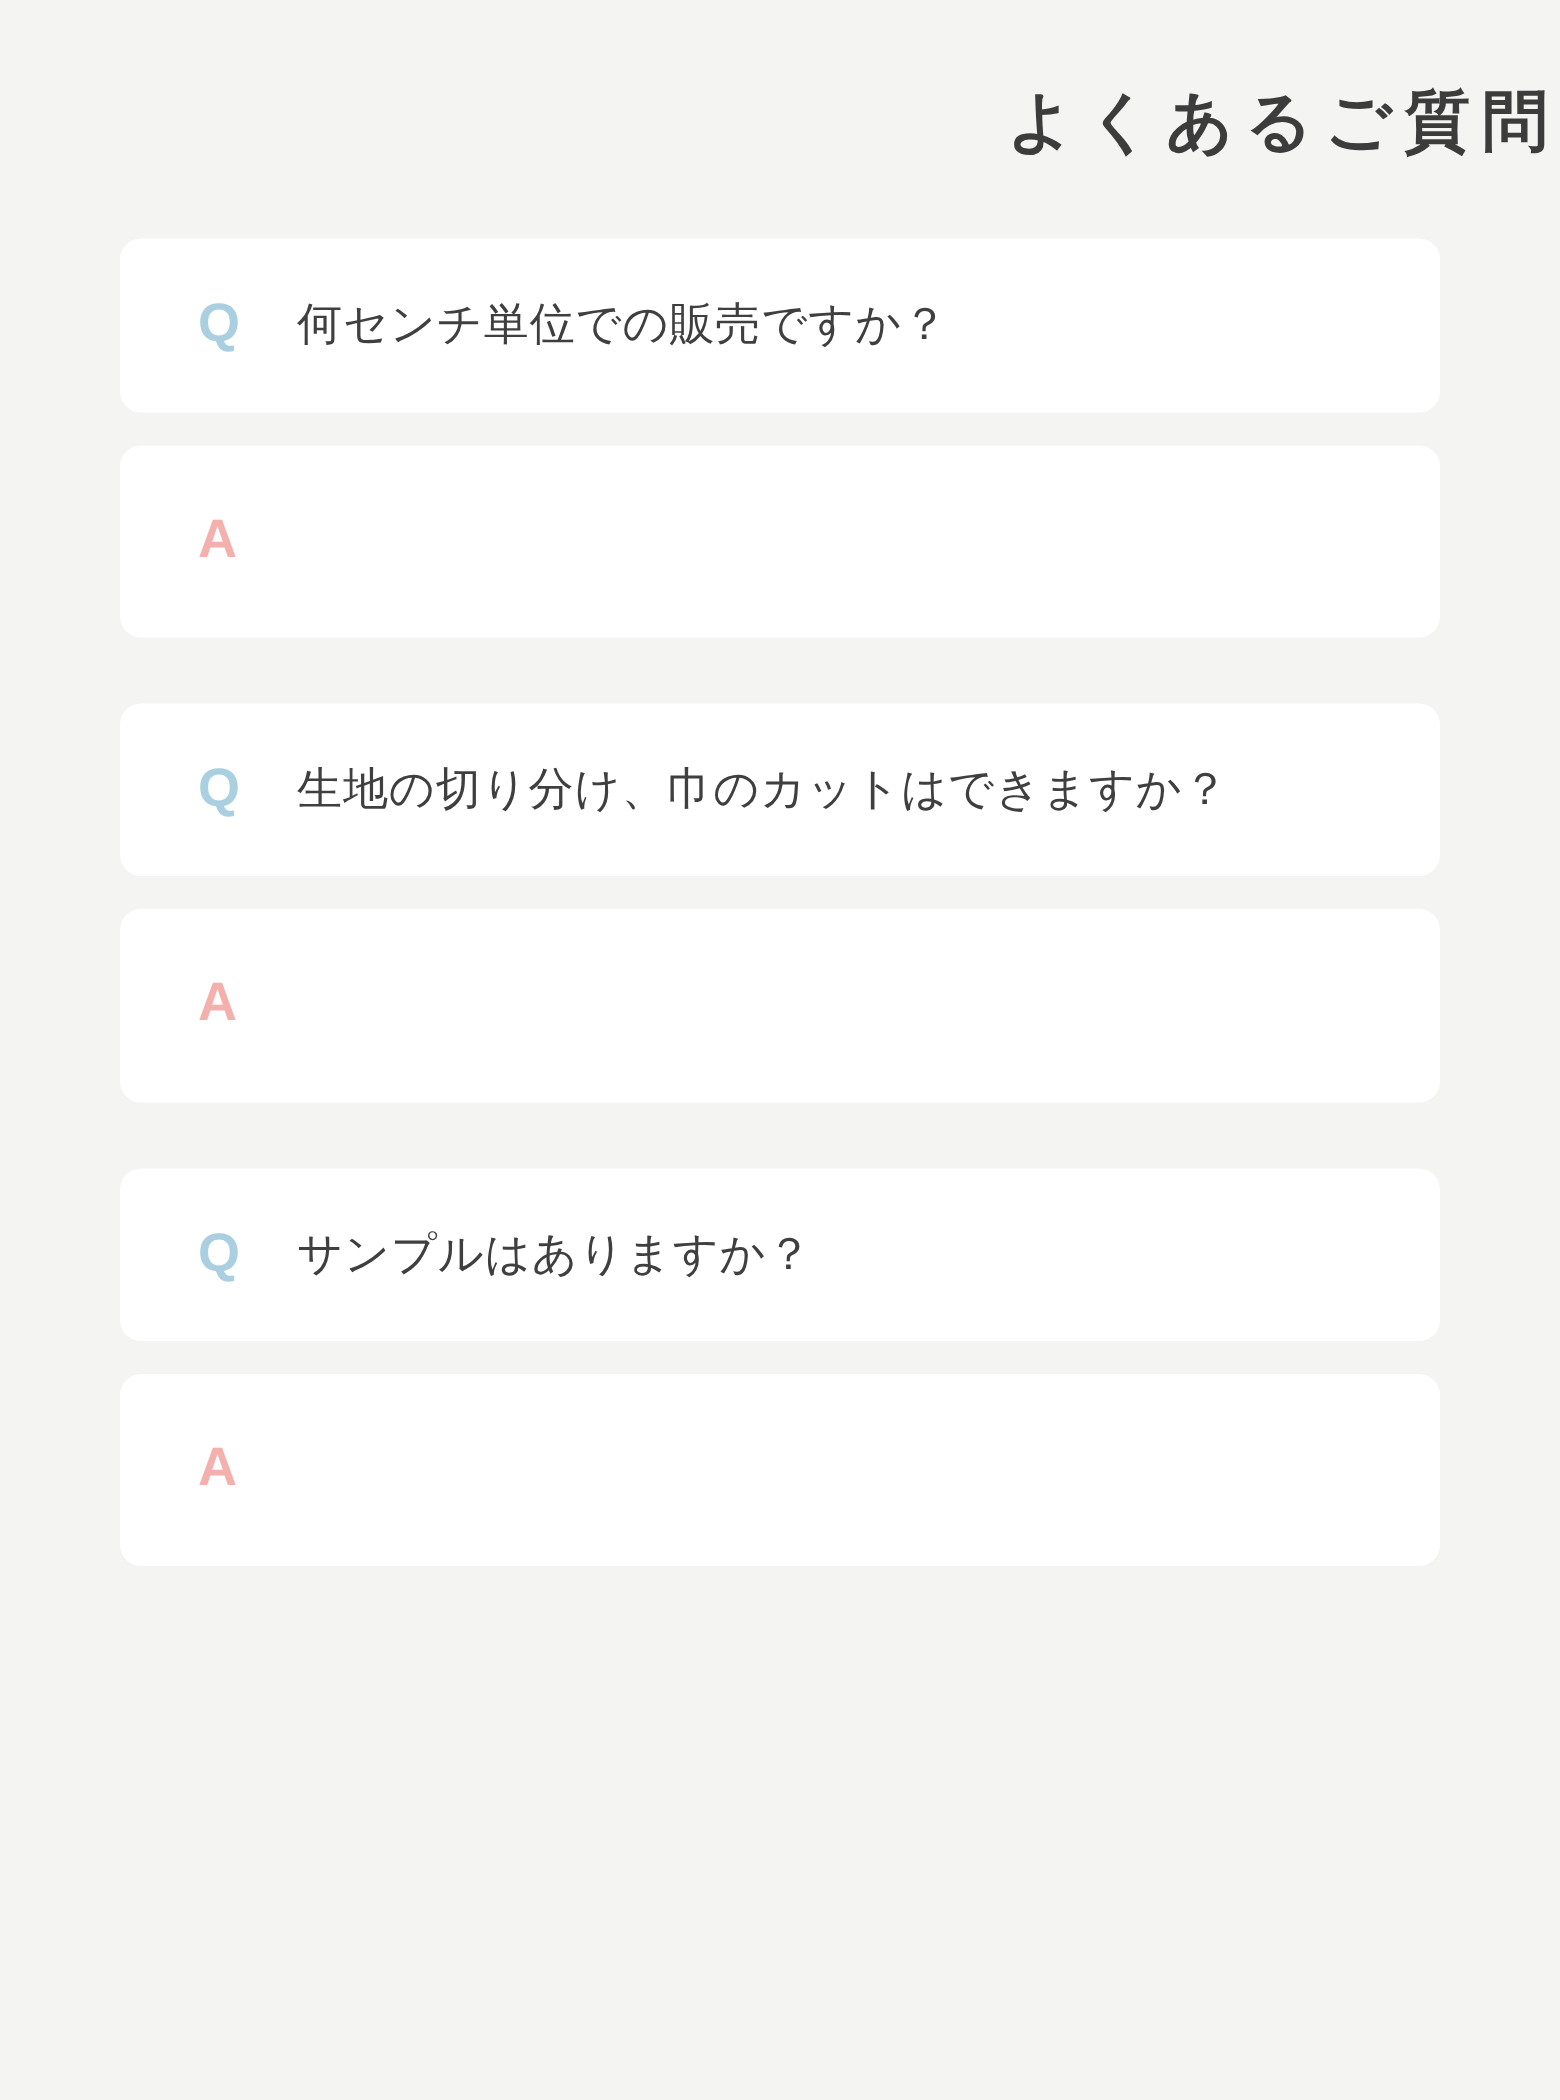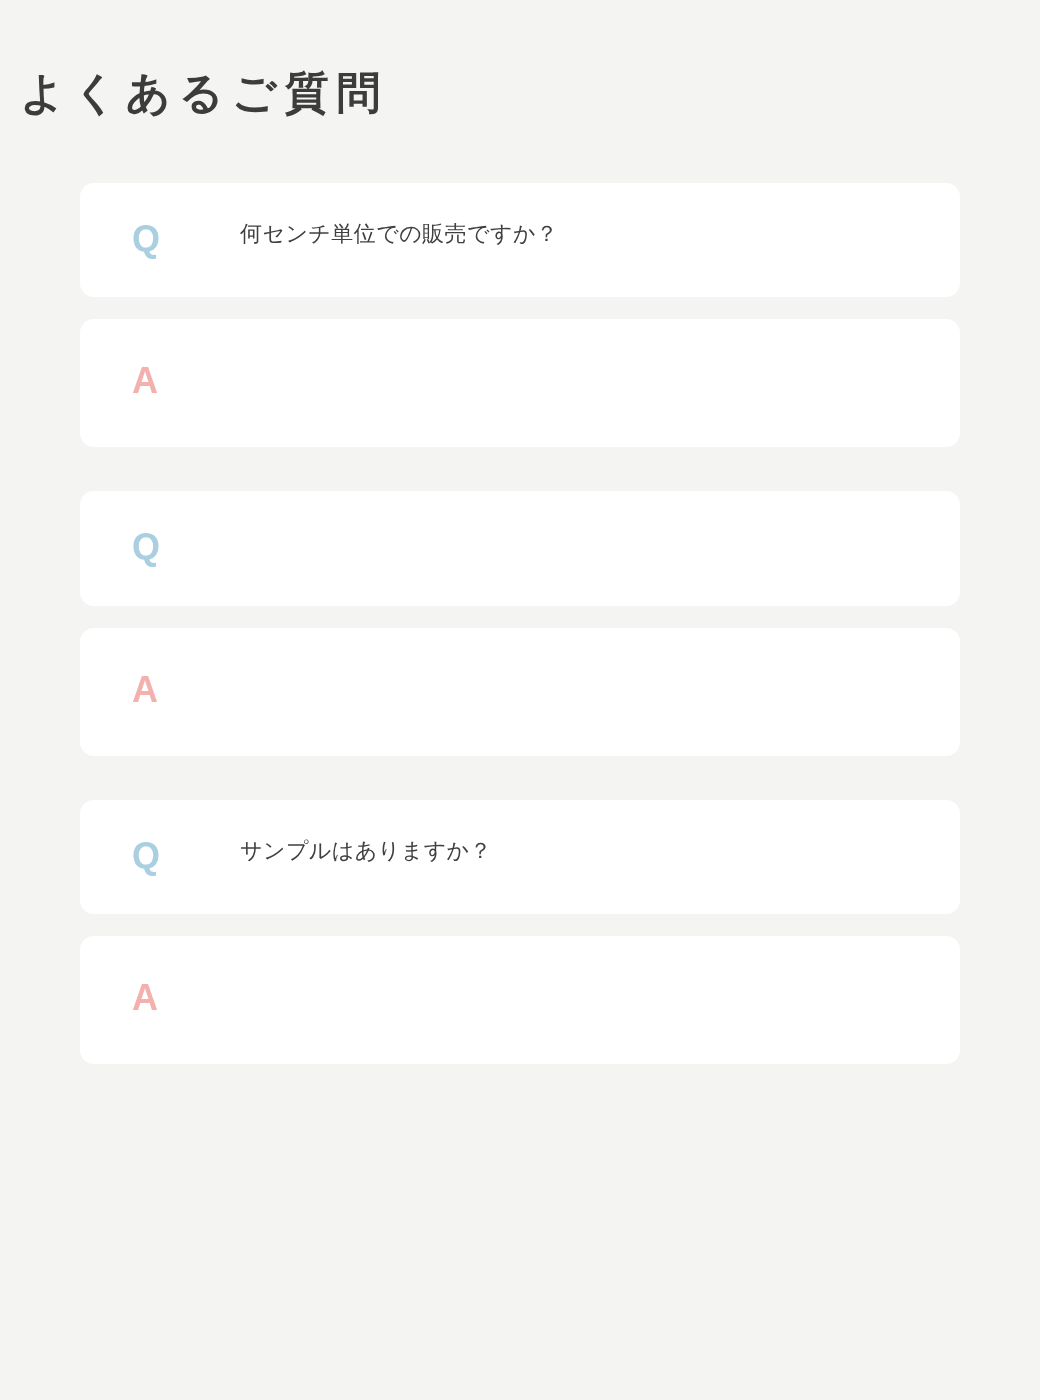--- a/index.html
+++ b/index.html
@@ -14,28 +14,28 @@
     -webkit-font-smoothing: antialiased;
   }
   .page {
     width: 1040px;
     height: 1400px;
     box-sizing: border-box;
     position: relative;
     overflow: hidden;
   }
   .page-title {
-    text-align: left;
+    text-align: right;
     font-size: 44px;
     font-weight: bold;
     color: #3c3c3c;
     letter-spacing: 0.18em;
     padding-top: 52px;
     padding-left: 0.18em;
-    margin: 12px;
+    margin: 0;
   }
   .faq-list {
     margin: 0 auto;
     padding: 0;
     list-style: none;
     width: 880px;
     padding-top: 48px;
   }
   .faq-card {
     background: #ffffff;
@@ -63,27 +63,26 @@
     font-family: "Liberation Sans", sans-serif;
   }
   .marker.q {
     color: #a9cfe0;
   }
   .marker.a {
     color: #f3b0ad;
   }
   .faq-text {
     flex: 1 1 auto;
-    font-size: 22px;
+    font-size: 30px;
     line-height: 1.72;
     color: #3f3f3f;
     letter-spacing: 0.02em;
     white-space: pre-line;
     padding-top: 2px;
-    margin-left: 42px;
   }
   .spacer-gap {
     height: 22px;
   }
 </style>
 </head>
 <body>
 
 <div class="page">
 
@@ -97,20 +96,21 @@
     </li>
 
     <li class="faq-card answer">
       <span class="marker a">A</span>
     </li>
 
     <div class="spacer-gap"></div>
 
     <li class="faq-card question">
       <span class="marker q">Q</span>
+      <span class="faq-text">生地の切り分け、巾のカットはできますか？</span>
     </li>
 
     <li class="faq-card answer">
       <span class="marker a">A</span>
     </li>
 
     <div class="spacer-gap"></div>
 
     <li class="faq-card question">
       <span class="marker q">Q</span>

